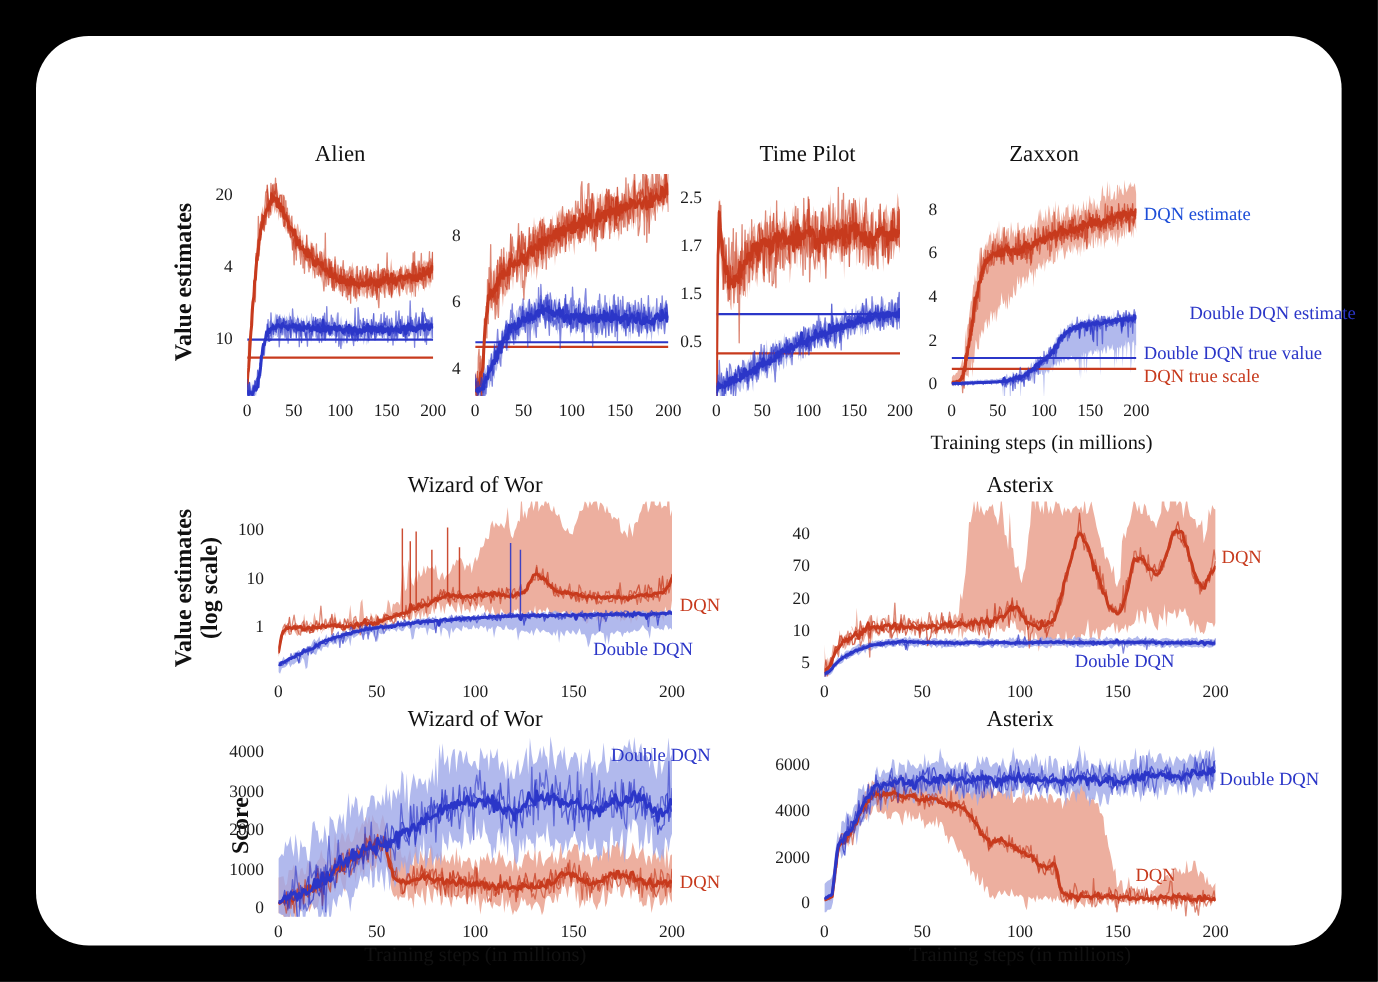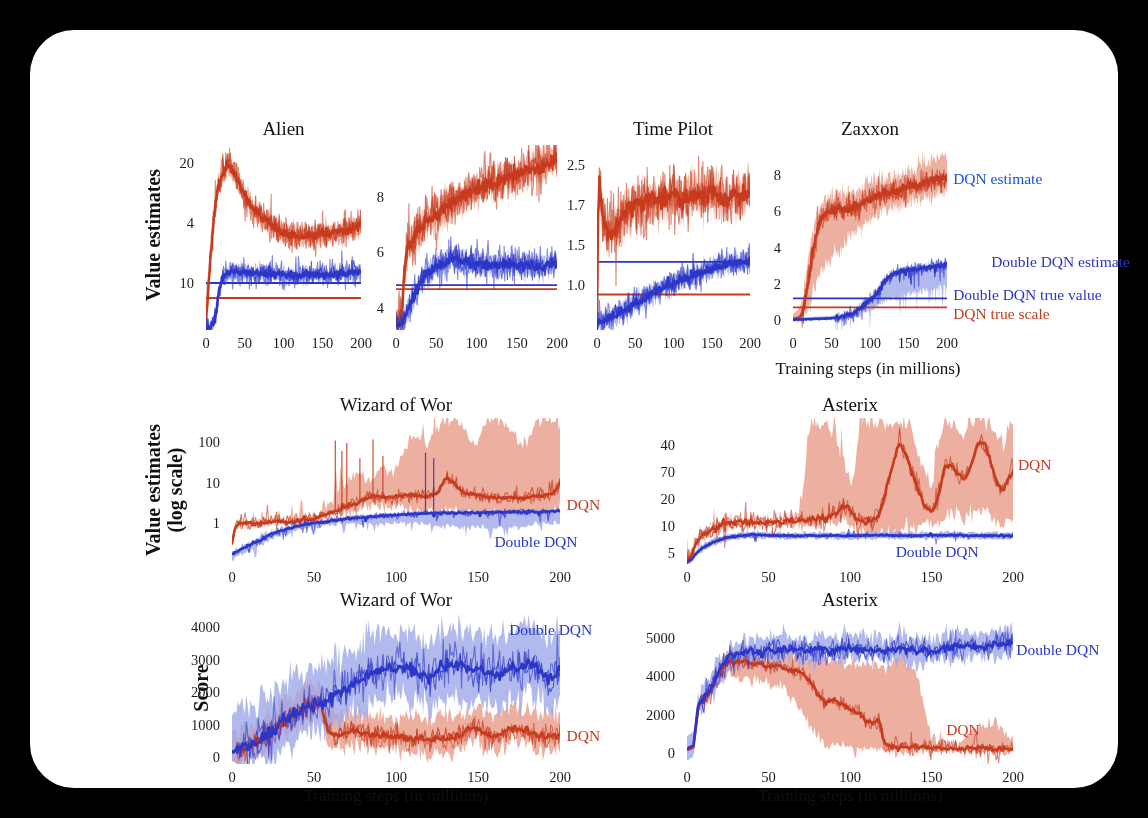--- a/index.html
+++ b/index.html
@@ -113,21 +113,21 @@
             <line x1="0" x2="153" y1="147.5" y2="147.5" stroke="#c73a1d" stroke-width="1.8"></line>
             <line x1="0" x2="153" y1="114.8" y2="114.8" stroke="#2b36c8" stroke-width="1.8"></line>
             <path d="M0.0 202.7L0.6 132.0L1.2 62.9L1.8 35.4L2.4 21.0L3.1 33.7L3.7 24.1L4.3 59.6L4.9 54.6L5.5 94.2L6.1 53.4L6.7 51.3L7.3 72.0L8.0 87.8L8.6 87.9L9.2 88.3L9.8 94.2L10.4 51.3L11.0 84.1L11.6 94.3L12.2 67.8L12.9 55.0L13.5 77.4L14.1 43.6L14.7 105.3L15.3 63.0L15.9 90.0L16.5 46.9L17.1 79.2L17.7 105.0L18.4 69.2L19.0 138.7L19.6 74.3L20.2 89.3L20.8 73.7L21.4 40.2L22.0 90.0L22.6 98.9L23.3 69.0L23.9 44.7L24.5 81.2L25.1 53.5L25.7 69.2L26.3 48.2L26.9 88.4L27.5 87.8L28.2 64.7L28.8 76.2L29.4 36.1L30.0 86.2L30.6 68.3L31.2 50.2L31.8 61.5L32.4 64.2L33.0 54.0L33.7 55.9L34.3 61.1L34.9 75.7L35.5 62.2L36.1 38.7L36.7 60.6L37.3 43.0L37.9 44.9L38.6 50.9L39.2 84.9L39.8 87.7L40.4 54.9L41.0 28.7L41.6 76.1L42.2 38.3L42.8 41.1L43.5 73.8L44.1 88.1L44.7 33.2L45.3 54.7L45.9 55.2L46.5 91.2L47.1 87.9L47.7 89.1L48.3 67.8L49.0 78.3L49.6 92.7L50.2 20.4L50.8 73.2L51.4 40.8L52.0 58.2L52.6 67.3L53.2 76.8L53.9 50.3L54.5 43.4L55.1 76.2L55.7 42.5L56.3 78.0L56.9 29.7L57.5 50.8L58.1 66.7L58.8 68.8L59.4 69.7L60.0 55.4L60.6 60.2L61.2 72.7L61.8 38.0L62.4 57.4L63.0 54.9L63.6 61.4L64.3 33.8L64.9 61.0L65.5 44.3L66.1 25.1L66.7 60.4L67.3 45.0L67.9 26.8L68.5 50.5L69.2 54.7L69.8 43.4L70.4 42.5L71.0 57.3L71.6 61.3L72.2 82.4L72.8 18.3L73.4 52.9L74.1 77.4L74.7 39.0L75.3 61.9L75.9 67.0L76.5 17.1L77.1 29.7L77.7 87.8L78.3 67.5L78.9 66.2L79.6 53.5L80.2 32.7L80.8 66.0L81.4 69.9L82.0 77.1L82.6 70.7L83.2 55.0L83.8 62.0L84.5 33.8L85.1 67.1L85.7 71.3L86.3 61.7L86.9 46.6L87.5 40.8L88.1 51.2L88.7 45.8L89.4 66.8L90.0 57.6L90.6 63.8L91.2 84.8L91.8 60.9L92.4 57.4L93.0 50.5L93.6 24.0L94.2 28.9L94.9 49.3L95.5 41.1L96.1 63.0L96.7 61.8L97.3 22.7L97.9 56.5L98.5 44.1L99.1 57.3L99.8 63.5L100.4 38.2L101.0 53.7L101.6 9.1L102.2 50.3L102.8 52.0L103.4 44.6L104.0 38.2L104.7 19.7L105.3 57.7L105.9 14.2L106.5 50.6L107.1 60.1L107.7 28.1L108.3 64.6L108.9 56.6L109.5 33.5L110.2 29.1L110.8 19.7L111.4 41.3L112.0 41.3L112.6 22.8L113.2 29.8L113.8 52.7L114.4 18.6L115.1 57.0L115.7 54.4L116.3 30.7L116.9 41.5L117.5 47.1L118.1 46.4L118.7 48.7L119.3 38.3L120.0 50.3L120.6 49.1L121.2 60.8L121.8 59.3L122.4 40.9L123.0 34.4L123.6 45.9L124.2 21.9L124.8 18.1L125.5 38.9L126.1 37.9L126.7 54.4L127.3 52.1L127.9 59.7L128.5 53.2L129.1 73.1L129.7 51.8L130.4 73.7L131.0 73.6L131.6 51.8L132.2 52.4L132.8 58.3L133.4 56.8L134.0 73.8L134.6 76.9L135.3 27.9L135.9 45.2L136.5 40.5L137.1 42.8L137.7 44.1L138.3 51.5L138.9 65.5L139.5 65.5L140.1 35.7L140.8 38.4L141.4 59.0L142.0 39.2L142.6 56.3L143.2 72.9L143.8 68.1L144.4 59.2L145.0 46.8L145.7 68.3L146.3 44.8L146.9 30.1L147.5 45.1L148.1 26.4L148.7 49.0L149.3 51.6L149.9 56.4L150.6 41.1L151.2 46.4L151.8 25.7L152.4 58.7L153.0 53.4" fill="none" stroke="#c73a1d" stroke-width="1.1" stroke-opacity="0.6" stroke-linejoin="round"></path>
             <path d="M0.0 196.4L0.6 100.7L1.2 60.7L1.8 28.6L2.4 34.6L3.1 32.7L3.7 47.8L4.3 65.7L4.9 52.8L5.5 54.5L6.1 94.0L6.7 69.7L7.3 89.0L8.0 57.0L8.6 73.1L9.2 77.7L9.8 103.9L10.4 82.7L11.0 102.5L11.6 74.3L12.2 85.7L12.9 88.0L13.5 75.3L14.1 90.4L14.7 92.4L15.3 83.1L15.9 83.2L16.5 83.2L17.1 81.0L17.7 81.2L18.4 76.4L19.0 80.9L19.6 98.0L20.2 62.6L20.8 90.8L21.4 77.0L22.0 85.4L22.6 75.2L23.3 95.2L23.9 54.7L24.5 72.6L25.1 70.5L25.7 55.6L26.3 62.0L26.9 66.4L27.5 76.1L28.2 53.8L28.8 75.0L29.4 75.0L30.0 78.0L30.6 60.2L31.2 72.6L31.8 53.7L32.4 67.5L33.0 55.7L33.7 79.7L34.3 57.4L34.9 41.1L35.5 39.7L36.1 49.4L36.7 69.6L37.3 55.8L37.9 63.5L38.6 44.8L39.2 80.4L39.8 82.7L40.4 51.3L41.0 56.2L41.6 52.0L42.2 53.8L42.8 59.3L43.5 49.6L44.1 59.4L44.7 78.9L45.3 47.0L45.9 54.7L46.5 37.8L47.1 45.8L47.7 30.8L48.3 55.7L49.0 50.0L49.6 75.7L50.2 48.3L50.8 39.1L51.4 70.7L52.0 45.0L52.6 55.5L53.2 60.5L53.9 48.6L54.5 61.0L55.1 55.7L55.7 56.4L56.3 60.3L56.9 47.6L57.5 58.5L58.1 44.6L58.8 56.9L59.4 52.9L60.0 55.1L60.6 71.7L61.2 48.8L61.8 42.4L62.4 40.4L63.0 53.9L63.6 47.9L64.3 37.0L64.9 54.2L65.5 72.2L66.1 44.0L66.7 53.0L67.3 36.2L67.9 58.1L68.5 61.0L69.2 59.5L69.8 45.8L70.4 64.6L71.0 52.9L71.6 45.5L72.2 44.9L72.8 57.2L73.4 31.8L74.1 45.9L74.7 39.1L75.3 35.6L75.9 27.7L76.5 50.1L77.1 19.1L77.7 54.3L78.3 67.7L78.9 55.3L79.6 41.7L80.2 63.5L80.8 51.9L81.4 59.3L82.0 53.8L82.6 29.3L83.2 50.6L83.8 43.6L84.5 57.0L85.1 70.4L85.7 52.7L86.3 53.1L86.9 41.6L87.5 29.6L88.1 49.7L88.7 26.5L89.4 47.4L90.0 69.0L90.6 64.3L91.2 54.8L91.8 43.6L92.4 53.3L93.0 40.8L93.6 49.5L94.2 59.5L94.9 47.2L95.5 55.4L96.1 44.3L96.7 57.0L97.3 51.8L97.9 53.2L98.5 40.6L99.1 57.3L99.8 49.8L100.4 37.3L101.0 46.0L101.6 50.4L102.2 39.0L102.8 58.2L103.4 49.4L104.0 53.1L104.7 70.7L105.3 36.2L105.9 41.1L106.5 65.8L107.1 58.3L107.7 52.8L108.3 60.3L108.9 54.8L109.5 58.8L110.2 38.5L110.8 75.0L111.4 34.4L112.0 55.2L112.6 37.3L113.2 41.9L113.8 22.7L114.4 44.7L115.1 60.4L115.7 20.0L116.3 26.5L116.9 58.7L117.5 39.9L118.1 43.0L118.7 40.1L119.3 71.5L120.0 55.0L120.6 47.6L121.2 39.1L121.8 58.3L122.4 50.1L123.0 34.8L123.6 30.5L124.2 53.5L124.8 53.5L125.5 49.8L126.1 57.6L126.7 74.7L127.3 55.2L127.9 53.7L128.5 52.9L129.1 32.3L129.7 30.0L130.4 65.5L131.0 51.5L131.6 51.1L132.2 62.1L132.8 37.9L133.4 50.5L134.0 44.2L134.6 55.1L135.3 40.9L135.9 48.7L136.5 23.1L137.1 38.9L137.7 40.5L138.3 65.9L138.9 51.2L139.5 30.0L140.1 53.8L140.8 67.3L141.4 48.6L142.0 59.0L142.6 52.9L143.2 71.9L143.8 48.7L144.4 54.1L145.0 52.8L145.7 49.8L146.3 53.0L146.9 26.9L147.5 27.4L148.1 31.8L148.7 53.9L149.3 53.1L149.9 45.4L150.6 57.5L151.2 29.4L151.8 40.9L152.4 47.4L153.0 26.9" fill="none" stroke="#c73a1d" stroke-width="1.1" stroke-opacity="0.75" stroke-linejoin="round"></path>
             <path d="M0.0 175.9L0.6 112.3L1.2 65.9L1.8 58.3L2.4 29.9L3.1 42.5L3.7 47.8L4.3 53.1L4.9 63.8L5.5 67.1L6.1 69.7L6.7 70.0L7.3 77.8L8.0 81.0L8.6 75.0L9.2 78.1L9.8 80.8L10.4 92.4L11.0 83.9L11.6 89.6L12.2 86.0L12.9 86.6L13.5 88.3L14.1 92.1L14.7 83.4L15.3 91.5L15.9 82.9L16.5 83.1L17.1 86.7L17.7 84.5L18.4 88.4L19.0 80.5L19.6 71.6L20.2 83.7L20.8 74.3L21.4 78.0L22.0 74.3L22.6 76.9L23.3 70.6L23.9 70.2L24.5 71.6L25.1 72.7L25.7 69.1L26.3 64.8L26.9 66.6L27.5 64.0L28.2 69.9L28.8 69.5L29.4 65.7L30.0 57.8L30.6 56.5L31.2 61.5L31.8 59.6L32.4 61.6L33.0 56.1L33.7 65.0L34.3 55.4L34.9 69.8L35.5 57.4L36.1 56.8L36.7 61.8L37.3 53.5L37.9 57.9L38.6 53.3L39.2 52.3L39.8 55.6L40.4 52.2L41.0 57.8L41.6 54.6L42.2 53.4L42.8 57.9L43.5 58.0L44.1 52.9L44.7 64.8L45.3 54.3L45.9 58.7L46.5 63.1L47.1 61.4L47.7 50.5L48.3 51.4L49.0 47.7L49.6 51.9L50.2 54.9L50.8 55.0L51.4 58.3L52.0 47.1L52.6 52.4L53.2 53.5L53.9 52.3L54.5 48.9L55.1 45.4L55.7 46.5L56.3 48.5L56.9 55.7L57.5 49.6L58.1 52.1L58.8 55.7L59.4 54.1L60.0 55.0L60.6 50.4L61.2 51.4L61.8 55.9L62.4 52.3L63.0 49.1L63.6 46.5L64.3 62.2L64.9 48.9L65.5 53.9L66.1 56.8L66.7 42.1L67.3 58.8L67.9 40.2L68.5 42.7L69.2 57.0L69.8 57.0L70.4 47.8L71.0 49.9L71.6 50.3L72.2 52.0L72.8 47.7L73.4 51.1L74.1 47.1L74.7 45.4L75.3 45.5L75.9 46.5L76.5 45.2L77.1 47.7L77.7 42.0L78.3 49.7L78.9 46.8L79.6 47.3L80.2 44.4L80.8 46.1L81.4 48.5L82.0 51.6L82.6 60.0L83.2 52.6L83.8 52.7L84.5 52.7L85.1 52.3L85.7 62.7L86.3 45.8L86.9 52.0L87.5 53.3L88.1 55.0L88.7 55.2L89.4 43.1L90.0 50.0L90.6 53.3L91.2 55.2L91.8 50.8L92.4 53.3L93.0 52.1L93.6 45.3L94.2 53.1L94.9 44.4L95.5 52.5L96.1 53.0L96.7 49.9L97.3 43.3L97.9 47.6L98.5 47.1L99.1 45.7L99.8 51.8L100.4 45.6L101.0 50.0L101.6 49.7L102.2 50.9L102.8 51.3L103.4 45.2L104.0 45.5L104.7 44.2L105.3 46.1L105.9 57.0L106.5 48.5L107.1 54.8L107.7 40.8L108.3 48.5L108.9 49.1L109.5 49.7L110.2 52.0L110.8 55.8L111.4 41.3L112.0 45.2L112.6 45.3L113.2 41.1L113.8 42.1L114.4 42.3L115.1 39.4L115.7 51.5L116.3 39.3L116.9 49.5L117.5 40.8L118.1 46.0L118.7 47.7L119.3 48.2L120.0 47.0L120.6 53.9L121.2 47.2L121.8 48.0L122.4 51.1L123.0 47.8L123.6 56.9L124.2 46.6L124.8 50.3L125.5 52.4L126.1 58.3L126.7 54.3L127.3 58.5L127.9 46.8L128.5 49.6L129.1 48.5L129.7 53.5L130.4 59.7L131.0 57.3L131.6 50.7L132.2 53.2L132.8 52.9L133.4 47.5L134.0 49.5L134.6 44.3L135.3 50.0L135.9 43.5L136.5 48.2L137.1 43.2L137.7 46.3L138.3 45.2L138.9 42.7L139.5 49.0L140.1 46.4L140.8 49.3L141.4 49.7L142.0 46.5L142.6 56.9L143.2 52.2L143.8 46.9L144.4 48.9L145.0 46.1L145.7 52.7L146.3 37.6L146.9 53.0L147.5 47.2L148.1 44.1L148.7 49.0L149.3 44.8L149.9 50.2L150.6 45.3L151.2 50.1L151.8 46.6L152.4 45.5L153.0 45.9" fill="none" stroke="#c73a1d" stroke-width="2.5" stroke-linejoin="round"></path>
             <path d="M0.0 171.9L0.6 193.1L1.2 165.6L1.8 178.6L2.4 153.3L3.1 168.8L3.7 175.8L4.3 164.0L4.9 183.5L5.5 171.7L6.1 190.0L6.7 182.3L7.3 168.8L8.0 172.1L8.6 159.9L9.2 166.2L9.8 178.4L10.4 177.4L11.0 156.2L11.6 157.3L12.2 160.8L12.9 171.4L13.5 169.9L14.1 182.8L14.7 163.6L15.3 164.5L15.9 183.6L16.5 176.6L17.1 164.8L17.7 159.7L18.4 157.8L19.0 166.7L19.6 160.8L20.2 172.0L20.8 167.0L21.4 162.8L22.0 153.3L22.6 154.2L23.3 162.3L23.9 159.5L24.5 159.6L25.1 161.8L25.7 165.1L26.3 177.9L26.9 174.7L27.5 162.0L28.2 154.9L28.8 162.4L29.4 153.7L30.0 163.9L30.6 146.8L31.2 165.2L31.8 160.3L32.4 165.9L33.0 163.8L33.7 171.2L34.3 158.8L34.9 169.0L35.5 164.0L36.1 158.2L36.7 153.1L37.3 140.0L37.9 161.3L38.6 160.1L39.2 162.0L39.8 140.8L40.4 161.2L41.0 163.0L41.6 146.4L42.2 167.7L42.8 161.9L43.5 152.0L44.1 159.4L44.7 156.4L45.3 156.5L45.9 147.9L46.5 144.8L47.1 139.5L47.7 152.4L48.3 161.6L49.0 171.2L49.6 155.8L50.2 149.2L50.8 142.0L51.4 144.2L52.0 151.0L52.6 154.2L53.2 145.7L53.9 144.1L54.5 151.1L55.1 142.5L55.7 148.0L56.3 142.7L56.9 140.0L57.5 140.6L58.1 151.4L58.8 135.9L59.4 143.3L60.0 148.7L60.6 135.2L61.2 147.5L61.8 150.7L62.4 147.1L63.0 156.9L63.6 145.4L64.3 134.5L64.9 142.6L65.5 133.8L66.1 137.6L66.7 139.0L67.3 129.9L67.9 136.7L68.5 132.7L69.2 148.8L69.8 148.7L70.4 134.6L71.0 139.8L71.6 131.6L72.2 151.2L72.8 134.7L73.4 142.8L74.1 126.5L74.7 127.8L75.3 138.5L75.9 130.6L76.5 143.7L77.1 126.2L77.7 145.2L78.3 139.0L78.9 138.3L79.6 128.2L80.2 129.4L80.8 123.3L81.4 131.2L82.0 123.9L82.6 127.3L83.2 134.3L83.8 120.6L84.5 136.0L85.1 114.5L85.7 120.4L86.3 136.2L86.9 121.0L87.5 140.7L88.1 130.5L88.7 126.2L89.4 132.2L90.0 130.6L90.6 136.9L91.2 132.8L91.8 139.8L92.4 132.3L93.0 137.9L93.6 135.3L94.2 135.3L94.9 134.3L95.5 130.7L96.1 133.3L96.7 116.2L97.3 126.5L97.9 124.1L98.5 133.9L99.1 142.9L99.8 136.9L100.4 118.1L101.0 128.3L101.6 122.4L102.2 125.2L102.8 128.2L103.4 127.3L104.0 144.6L104.7 116.2L105.3 131.7L105.9 126.9L106.5 125.7L107.1 123.1L107.7 126.4L108.3 127.7L108.9 119.8L109.5 135.3L110.2 123.8L110.8 125.8L111.4 123.0L112.0 132.0L112.6 121.6L113.2 110.9L113.8 126.4L114.4 117.7L115.1 131.3L115.7 127.1L116.3 119.1L116.9 126.0L117.5 112.3L118.1 121.9L118.7 123.4L119.3 114.6L120.0 124.9L120.6 117.7L121.2 125.9L121.8 125.0L122.4 121.6L123.0 107.8L123.6 117.7L124.2 130.9L124.8 125.5L125.5 115.9L126.1 127.4L126.7 113.0L127.3 120.8L127.9 122.8L128.5 110.6L129.1 119.7L129.7 100.3L130.4 117.0L131.0 113.4L131.6 113.3L132.2 119.5L132.8 109.5L133.4 124.5L134.0 125.9L134.6 108.0L135.3 124.7L135.9 116.3L136.5 119.0L137.1 111.1L137.7 100.5L138.3 112.3L138.9 116.5L139.5 127.4L140.1 111.0L140.8 114.0L141.4 115.7L142.0 114.7L142.6 113.2L143.2 124.0L143.8 105.2L144.4 105.6L145.0 123.2L145.7 119.9L146.3 102.9L146.9 109.5L147.5 117.3L148.1 116.4L148.7 109.7L149.3 110.5L149.9 114.7L150.6 127.2L151.2 101.1L151.8 113.5L152.4 96.6L153.0 126.8" fill="none" stroke="#2b36c8" stroke-width="1.1" stroke-opacity="0.6" stroke-linejoin="round"></path>
             <path d="M0.0 179.7L0.6 182.5L1.2 177.8L1.8 170.9L2.4 172.2L3.1 172.5L3.7 175.0L4.3 173.4L4.9 178.9L5.5 170.0L6.1 166.9L6.7 172.4L7.3 180.8L8.0 173.1L8.6 173.8L9.2 162.8L9.8 178.0L10.4 172.3L11.0 171.9L11.6 166.6L12.2 181.1L12.9 168.7L13.5 166.7L14.1 172.1L14.7 174.3L15.3 170.0L15.9 161.0L16.5 170.4L17.1 165.0L17.7 167.3L18.4 158.0L19.0 161.5L19.6 166.7L20.2 164.2L20.8 159.3L21.4 160.6L22.0 166.2L22.6 168.6L23.3 164.7L23.9 171.1L24.5 161.8L25.1 168.5L25.7 172.4L26.3 167.3L26.9 170.4L27.5 155.6L28.2 161.6L28.8 167.7L29.4 161.9L30.0 169.9L30.6 165.7L31.2 164.2L31.8 145.7L32.4 164.5L33.0 159.1L33.7 166.3L34.3 159.5L34.9 163.5L35.5 154.6L36.1 146.6L36.7 151.8L37.3 153.2L37.9 151.9L38.6 156.5L39.2 146.7L39.8 156.0L40.4 152.9L41.0 160.0L41.6 161.9L42.2 154.9L42.8 156.4L43.5 148.6L44.1 150.7L44.7 147.2L45.3 154.0L45.9 142.6L46.5 155.0L47.1 152.0L47.7 144.9L48.3 146.0L49.0 142.0L49.6 154.4L50.2 140.0L50.8 152.0L51.4 152.0L52.0 157.0L52.6 139.4L53.2 144.3L53.9 156.2L54.5 147.2L55.1 143.3L55.7 150.2L56.3 146.0L56.9 139.6L57.5 144.9L58.1 134.2L58.8 150.2L59.4 136.7L60.0 145.1L60.6 141.7L61.2 140.1L61.8 146.5L62.4 143.0L63.0 150.0L63.6 145.5L64.3 146.9L64.9 141.9L65.5 139.1L66.1 134.8L66.7 137.0L67.3 138.8L67.9 141.4L68.5 135.4L69.2 142.2L69.8 141.4L70.4 138.7L71.0 143.1L71.6 139.9L72.2 141.7L72.8 125.5L73.4 134.2L74.1 135.7L74.7 144.8L75.3 142.6L75.9 131.8L76.5 127.3L77.1 148.7L77.7 135.7L78.3 134.7L78.9 145.5L79.6 136.1L80.2 132.5L80.8 130.3L81.4 139.2L82.0 142.6L82.6 127.4L83.2 133.1L83.8 131.8L84.5 138.6L85.1 136.7L85.7 135.1L86.3 129.4L86.9 126.0L87.5 128.4L88.1 127.7L88.7 134.6L89.4 134.9L90.0 126.8L90.6 117.9L91.2 138.0L91.8 131.4L92.4 141.5L93.0 142.5L93.6 128.7L94.2 127.2L94.9 137.1L95.5 127.6L96.1 106.5L96.7 127.6L97.3 121.9L97.9 128.4L98.5 137.2L99.1 130.6L99.8 130.7L100.4 126.7L101.0 129.2L101.6 122.9L102.2 123.7L102.8 138.5L103.4 132.0L104.0 120.9L104.7 129.5L105.3 129.3L105.9 130.1L106.5 119.8L107.1 115.2L107.7 112.9L108.3 120.0L108.9 120.4L109.5 116.6L110.2 119.0L110.8 115.2L111.4 124.0L112.0 116.7L112.6 122.8L113.2 126.3L113.8 127.1L114.4 123.9L115.1 115.9L115.7 116.5L116.3 123.8L116.9 118.5L117.5 113.9L118.1 123.6L118.7 115.8L119.3 121.4L120.0 112.9L120.6 122.1L121.2 111.6L121.8 105.8L122.4 113.2L123.0 122.6L123.6 118.6L124.2 117.4L124.8 102.1L125.5 112.0L126.1 116.2L126.7 115.9L127.3 119.9L127.9 111.9L128.5 122.2L129.1 113.7L129.7 121.0L130.4 120.2L131.0 118.1L131.6 116.2L132.2 119.0L132.8 107.5L133.4 117.7L134.0 118.2L134.6 107.1L135.3 114.8L135.9 113.1L136.5 128.2L137.1 110.6L137.7 109.2L138.3 124.8L138.9 113.1L139.5 118.6L140.1 120.9L140.8 113.0L141.4 120.8L142.0 113.6L142.6 121.2L143.2 113.9L143.8 115.0L144.4 112.7L145.0 119.1L145.7 113.7L146.3 118.0L146.9 125.2L147.5 125.4L148.1 114.4L148.7 107.0L149.3 105.6L149.9 119.3L150.6 112.3L151.2 112.2L151.8 120.5L152.4 115.9L153.0 115.5" fill="none" stroke="#2b36c8" stroke-width="1.1" stroke-opacity="0.75" stroke-linejoin="round"></path>
             <path d="M0.0 180.4L0.6 175.3L1.2 176.7L1.8 172.8L2.4 175.2L3.1 176.1L3.7 174.2L4.3 174.1L4.9 174.8L5.5 175.3L6.1 175.6L6.7 175.9L7.3 171.4L8.0 174.6L8.6 172.1L9.2 171.8L9.8 172.5L10.4 174.0L11.0 168.4L11.6 170.0L12.2 172.9L12.9 169.2L13.5 167.6L14.1 170.0L14.7 171.5L15.3 169.1L15.9 165.2L16.5 171.3L17.1 169.7L17.7 169.3L18.4 169.4L19.0 169.8L19.6 170.3L20.2 164.7L20.8 168.7L21.4 168.3L22.0 164.8L22.6 167.4L23.3 160.4L23.9 165.8L24.5 161.3L25.1 165.4L25.7 166.1L26.3 164.8L26.9 163.0L27.5 164.0L28.2 161.8L28.8 164.4L29.4 161.5L30.0 162.9L30.6 160.0L31.2 159.7L31.8 163.9L32.4 159.1L33.0 163.4L33.7 159.1L34.3 156.2L34.9 159.6L35.5 159.6L36.1 155.6L36.7 158.0L37.3 157.9L37.9 154.7L38.6 158.3L39.2 151.9L39.8 157.3L40.4 156.5L41.0 155.2L41.6 154.7L42.2 156.4L42.8 156.3L43.5 153.1L44.1 153.4L44.7 156.5L45.3 151.3L45.9 153.5L46.5 154.1L47.1 153.7L47.7 152.9L48.3 153.9L49.0 149.5L49.6 147.7L50.2 151.0L50.8 147.5L51.4 146.2L52.0 150.6L52.6 148.2L53.2 147.6L53.9 145.1L54.5 145.2L55.1 144.2L55.7 145.4L56.3 146.0L56.9 145.9L57.5 145.4L58.1 146.6L58.8 144.6L59.4 142.3L60.0 145.0L60.6 146.5L61.2 145.3L61.8 143.4L62.4 139.9L63.0 140.9L63.6 143.4L64.3 144.5L64.9 142.0L65.5 141.5L66.1 141.2L66.7 142.1L67.3 139.3L67.9 140.6L68.5 139.8L69.2 137.8L69.8 139.7L70.4 134.1L71.0 130.2L71.6 136.1L72.2 139.6L72.8 138.6L73.4 137.4L74.1 139.4L74.7 139.2L75.3 141.1L75.9 135.4L76.5 137.6L77.1 133.6L77.7 135.0L78.3 135.5L78.9 134.7L79.6 136.6L80.2 134.2L80.8 136.4L81.4 135.9L82.0 135.3L82.6 128.5L83.2 130.3L83.8 132.7L84.5 134.5L85.1 131.6L85.7 133.1L86.3 130.1L86.9 131.6L87.5 133.4L88.1 129.4L88.7 131.9L89.4 132.1L90.0 132.5L90.6 128.9L91.2 134.5L91.8 131.3L92.4 130.7L93.0 130.0L93.6 130.8L94.2 123.6L94.9 130.3L95.5 129.7L96.1 130.2L96.7 126.1L97.3 129.7L97.9 125.6L98.5 125.1L99.1 128.7L99.8 128.9L100.4 123.8L101.0 124.3L101.6 125.8L102.2 127.9L102.8 125.3L103.4 125.0L104.0 123.3L104.7 126.9L105.3 124.3L105.9 126.2L106.5 126.6L107.1 124.6L107.7 123.3L108.3 125.7L108.9 124.3L109.5 123.2L110.2 120.1L110.8 125.3L111.4 125.3L112.0 123.7L112.6 120.8L113.2 120.9L113.8 122.2L114.4 125.0L115.1 124.8L115.7 121.8L116.3 119.7L116.9 122.4L117.5 122.2L118.1 117.4L118.7 119.5L119.3 119.0L120.0 121.7L120.6 117.9L121.2 120.1L121.8 118.0L122.4 120.9L123.0 120.7L123.6 119.4L124.2 119.4L124.8 121.8L125.5 118.2L126.1 116.6L126.7 118.0L127.3 120.1L127.9 113.7L128.5 119.7L129.1 117.3L129.7 119.5L130.4 118.5L131.0 116.5L131.6 116.4L132.2 113.9L132.8 114.2L133.4 114.7L134.0 116.6L134.6 116.2L135.3 115.9L135.9 119.6L136.5 115.0L137.1 114.3L137.7 115.1L138.3 116.7L138.9 113.7L139.5 118.4L140.1 117.1L140.8 114.5L141.4 116.9L142.0 116.5L142.6 113.0L143.2 113.6L143.8 116.7L144.4 113.7L145.0 116.0L145.7 115.9L146.3 114.9L146.9 114.2L147.5 115.6L148.1 115.9L148.7 114.2L149.3 116.9L149.9 113.8L150.6 114.7L151.2 113.8L151.8 117.2L152.4 110.9L153.0 115.3" fill="none" stroke="#2b36c8" stroke-width="2.5" stroke-linejoin="round"></path>
           </g>
         </svg>
-        <div class="tick yt" style="left: -72px; width: 60px; top: 128.943px;">1.0</div>
+        <div class="tick yt" style="left: -72px; width: 60px; top: 128.943px;">0.5</div>
         <div class="tick yt" style="left: -72px; width: 60px; top: 89.0749px;">1.5</div>
         <div class="tick yt" style="left: -72px; width: 60px; top: 49.207px;">1.7</div>
         <div class="tick yt" style="left: -72px; width: 60px; top: 9.33921px;">2.5</div>
         <div class="tick xt" style="left: -28px; width: 56px; top: 187px;">0</div>
         <div class="tick xt" style="left: 10.25px; width: 56px; top: 187px;">50</div>
         <div class="tick xt" style="left: 48.5px; width: 56px; top: 187px;">100</div>
         <div class="tick xt" style="left: 86.75px; width: 56px; top: 187px;">150</div>
         <div class="tick xt" style="left: 125px; width: 56px; top: 187px;">200</div>
       </div>
     <div class="plot" id="chart-zaxxon" style="left: 763px; top: 117px; width: 154px; height: 181px;">
@@ -278,21 +278,21 @@
             <path d="M0.0 135.4L1.3 135.1L2.6 133.7L3.9 133.7L5.2 133.3L6.5 132.6L7.8 121.2L9.1 110.0L10.4 101.6L11.7 94.5L13.0 87.4L14.3 85.8L15.6 88.7L17.0 82.5L18.3 79.9L19.6 86.9L20.9 82.8L22.2 80.8L23.5 74.3L24.8 71.9L26.1 69.0L27.4 72.2L28.7 67.2L30.0 61.7L31.3 58.4L32.6 61.3L33.9 60.4L35.2 58.0L36.5 48.9L37.8 53.5L39.1 45.7L40.4 46.2L41.7 49.0L43.0 49.5L44.3 41.7L45.6 50.1L46.9 51.4L48.2 47.9L49.6 47.4L50.9 46.0L52.2 50.2L53.5 46.4L54.8 44.9L56.1 52.8L57.4 51.7L58.7 41.2L60.0 48.5L61.3 54.1L62.6 46.8L63.9 47.5L65.2 53.3L66.5 50.5L67.8 49.1L69.1 49.9L70.4 51.6L71.7 48.4L73.0 47.9L74.3 49.4L75.6 45.5L76.9 50.5L78.2 51.8L79.5 55.9L80.8 49.2L82.2 47.5L83.5 53.6L84.8 47.9L86.1 53.2L87.4 57.2L88.7 51.4L90.0 55.9L91.3 51.2L92.6 50.0L93.9 49.9L95.2 54.6L96.5 50.1L97.8 49.0L99.1 51.7L100.4 54.7L101.7 57.9L103.0 53.7L104.3 57.2L105.6 59.6L106.9 54.8L108.2 60.4L109.5 60.3L110.8 58.2L112.1 57.1L113.4 56.2L114.8 55.6L116.1 52.6L117.4 59.8L118.7 64.9L120.0 65.4L121.3 66.0L122.6 64.6L123.9 66.9L125.2 71.4L126.5 65.4L127.8 72.3L129.1 79.0L130.4 78.2L131.7 77.5L133.0 80.3L134.3 80.9L135.6 84.7L136.9 92.7L138.2 91.6L139.5 87.8L140.8 87.0L142.1 82.6L143.4 86.9L144.7 85.9L146.0 88.8L147.4 82.8L148.7 85.4L150.0 86.7L151.3 86.0L152.6 88.5L153.9 86.6L155.2 89.9L156.5 83.1L157.8 95.0L159.1 88.4L160.4 94.2L161.7 95.6L163.0 94.3L164.3 95.9L165.6 91.5L166.9 94.0L168.2 95.6L169.5 96.2L170.8 97.7L172.1 96.8L173.4 102.4L174.7 97.1L176.0 102.6L177.3 105.9L178.6 111.5L180.0 105.0L181.3 106.4L182.6 112.2L183.9 114.0L185.2 107.7L186.5 109.9L187.8 109.8L189.1 106.5L190.4 107.6L191.7 98.2L193.0 108.3L194.3 109.3L195.6 124.7L196.9 124.4L198.2 125.0L199.5 132.3L200.8 128.1L202.1 136.4L203.4 133.9L204.7 126.7L206.0 134.6L207.3 130.2L208.6 133.3L209.9 134.3L211.2 133.1L212.6 132.3L213.9 132.7L215.2 127.2L216.5 129.3L217.8 127.3L219.1 132.4L220.4 132.6L221.7 133.3L223.0 135.0L224.3 131.1L225.6 127.6L226.9 132.5L228.2 134.4L229.5 133.4L230.8 129.1L232.1 134.8L233.4 130.6L234.7 130.0L236.0 130.0L237.3 130.0L238.6 127.4L239.9 133.0L241.2 134.5L242.5 126.1L243.8 127.9L245.2 137.6L246.5 130.3L247.8 132.7L249.1 136.2L250.4 132.0L251.7 131.7L253.0 134.8L254.3 125.4L255.6 133.7L256.9 133.4L258.2 134.7L259.5 132.2L260.8 129.4L262.1 132.3L263.4 132.1L264.7 133.4L266.0 133.4L267.3 132.5L268.6 125.3L269.9 136.8L271.2 133.7L272.5 132.7L273.8 135.7L275.1 132.8L276.4 136.5L277.8 134.8L279.1 131.5L280.4 130.2L281.7 135.5L283.0 135.8L284.3 137.0L285.6 132.2L286.9 135.6L288.2 132.6L289.5 138.1L290.8 129.6L292.1 135.4L293.4 137.1L294.7 129.7L296.0 129.0L297.3 134.4L298.6 134.6L299.9 133.7L301.2 136.2L302.5 129.2L303.8 132.9L305.1 131.1L306.4 137.9L307.7 136.1L309.0 134.2L310.4 138.0L311.7 132.1L313.0 133.9L314.3 132.5L315.6 136.4L316.9 136.6L318.2 133.4L319.5 130.9L320.8 131.0L322.1 137.1L323.4 133.2L324.7 135.2L326.0 134.4" fill="none" stroke="#c73a1d" stroke-width="1.1" stroke-opacity="0.75" stroke-linejoin="round"></path>
             <path d="M0.0 135.0L1.3 134.6L2.6 133.9L3.9 133.5L5.2 132.7L6.5 132.1L7.8 121.0L9.1 109.8L10.4 98.7L11.7 90.8L13.0 88.8L14.3 87.9L15.6 85.8L17.0 87.4L18.3 83.8L19.6 82.0L20.9 80.2L22.2 78.4L23.5 75.7L24.8 72.3L26.1 72.0L27.4 69.6L28.7 64.1L30.0 62.3L31.3 59.1L32.6 58.9L33.9 55.9L35.2 53.8L36.5 53.1L37.8 49.1L39.1 50.5L40.4 47.0L41.7 47.1L43.0 45.6L44.3 47.3L45.6 47.0L46.9 48.9L48.2 48.0L49.6 45.2L50.9 47.6L52.2 45.7L53.5 47.3L54.8 46.3L56.1 46.7L57.4 44.8L58.7 45.7L60.0 46.3L61.3 47.9L62.6 47.5L63.9 49.0L65.2 48.1L66.5 49.8L67.8 50.0L69.1 48.0L70.4 48.3L71.7 47.6L73.0 48.7L74.3 47.0L75.6 48.7L76.9 51.7L78.2 51.3L79.5 52.5L80.8 51.4L82.2 51.0L83.5 53.0L84.8 49.1L86.1 51.5L87.4 51.5L88.7 49.5L90.0 50.5L91.3 50.8L92.6 50.7L93.9 50.8L95.2 53.3L96.5 52.9L97.8 54.3L99.1 54.6L100.4 54.3L101.7 56.7L103.0 54.3L104.3 53.8L105.6 57.1L106.9 54.5L108.2 55.8L109.5 54.5L110.8 56.8L112.1 56.0L113.4 57.7L114.8 58.5L116.1 58.1L117.4 60.2L118.7 61.7L120.0 63.0L121.3 65.2L122.6 64.9L123.9 68.8L125.2 69.4L126.5 71.9L127.8 73.1L129.1 75.8L130.4 80.4L131.7 80.4L133.0 82.4L134.3 82.5L135.6 84.6L136.9 84.0L138.2 89.4L139.5 87.9L140.8 85.5L142.1 86.8L143.4 86.1L144.7 84.7L146.0 85.8L147.4 83.2L148.7 85.8L150.0 86.3L151.3 88.6L152.6 89.6L153.9 88.7L155.2 89.0L156.5 89.6L157.8 90.4L159.1 93.1L160.4 91.4L161.7 93.8L163.0 94.2L164.3 96.0L165.6 95.0L166.9 95.4L168.2 97.9L169.5 98.5L170.8 98.7L172.1 97.5L173.4 98.5L174.7 101.8L176.0 101.2L177.3 104.5L178.6 106.5L180.0 105.6L181.3 107.5L182.6 106.2L183.9 106.8L185.2 109.2L186.5 107.6L187.8 106.8L189.1 106.5L190.4 104.2L191.7 104.8L193.0 108.4L194.3 113.9L195.6 121.7L196.9 126.2L198.2 128.8L199.5 129.3L200.8 130.3L202.1 130.1L203.4 131.7L204.7 133.4L206.0 130.3L207.3 130.9L208.6 132.7L209.9 131.6L211.2 135.8L212.6 132.9L213.9 129.9L215.2 132.0L216.5 132.4L217.8 132.0L219.1 132.1L220.4 131.9L221.7 133.5L223.0 132.5L224.3 131.8L225.6 131.1L226.9 131.7L228.2 129.2L229.5 132.2L230.8 133.2L232.1 132.7L233.4 132.4L234.7 131.9L236.0 131.2L237.3 131.1L238.6 133.3L239.9 131.3L241.2 131.8L242.5 132.9L243.8 133.0L245.2 134.0L246.5 132.8L247.8 132.6L249.1 132.4L250.4 132.3L251.7 132.3L253.0 131.7L254.3 134.5L255.6 134.4L256.9 133.1L258.2 133.7L259.5 134.1L260.8 134.4L262.1 134.0L263.4 133.0L264.7 132.6L266.0 134.5L267.3 134.3L268.6 133.8L269.9 133.7L271.2 135.1L272.5 134.0L273.8 134.4L275.1 132.5L276.4 134.2L277.8 134.5L279.1 133.6L280.4 131.5L281.7 132.1L283.0 133.2L284.3 132.1L285.6 133.0L286.9 132.9L288.2 133.8L289.5 133.9L290.8 131.5L292.1 131.5L293.4 132.9L294.7 131.5L296.0 132.3L297.3 132.2L298.6 133.8L299.9 131.9L301.2 134.4L302.5 133.1L303.8 134.0L305.1 135.6L306.4 134.9L307.7 134.6L309.0 134.3L310.4 135.9L311.7 132.3L313.0 131.9L314.3 135.4L315.6 134.5L316.9 131.3L318.2 134.1L319.5 133.6L320.8 134.4L322.1 134.7L323.4 134.6L324.7 133.5L326.0 135.8" fill="none" stroke="#c73a1d" stroke-width="2.5" stroke-linejoin="round"></path>
             <path d="M0.0 133.6L1.3 133.9L2.6 132.1L3.9 131.8L5.2 130.4L6.5 129.6L7.8 119.6L9.1 107.1L10.4 93.7L11.7 90.5L13.0 89.3L14.3 83.2L15.6 87.9L17.0 88.5L18.3 81.3L19.6 63.5L20.9 80.8L22.2 69.5L23.5 69.8L24.8 79.1L26.1 72.8L27.4 64.9L28.7 55.8L30.0 72.6L31.3 68.0L32.6 65.3L33.9 57.8L35.2 62.7L36.5 55.7L37.8 63.3L39.1 40.3L40.4 51.8L41.7 44.6L43.0 40.1L44.3 35.5L45.6 39.6L46.9 60.0L48.2 36.9L49.6 40.0L50.9 44.8L52.2 35.9L53.5 36.6L54.8 29.9L56.1 25.4L57.4 38.1L58.7 42.7L60.0 36.6L61.3 53.6L62.6 31.9L63.9 30.9L65.2 35.0L66.5 43.8L67.8 29.4L69.1 35.1L70.4 35.0L71.7 35.1L73.0 38.0L74.3 31.0L75.6 43.7L76.9 32.7L78.2 45.6L79.5 28.1L80.8 47.5L82.2 27.7L83.5 39.3L84.8 44.1L86.1 38.0L87.4 24.6L88.7 34.8L90.0 36.0L91.3 44.6L92.6 35.9L93.9 33.5L95.2 41.7L96.5 46.3L97.8 34.1L99.1 37.6L100.4 34.7L101.7 35.2L103.0 28.5L104.3 31.2L105.6 37.3L106.9 39.2L108.2 34.0L109.5 46.3L110.8 39.8L112.1 29.7L113.4 35.0L114.8 40.5L116.1 49.9L117.4 20.7L118.7 44.8L120.0 45.1L121.3 33.4L122.6 28.4L123.9 30.0L125.2 35.8L126.5 46.6L127.8 34.9L129.1 46.3L130.4 26.6L131.7 49.8L133.0 48.9L134.3 30.2L135.6 35.8L136.9 39.2L138.2 36.3L139.5 49.9L140.8 42.9L142.1 31.4L143.4 33.8L144.7 29.5L146.0 23.3L147.4 41.6L148.7 31.6L150.0 33.1L151.3 42.8L152.6 43.3L153.9 37.4L155.2 29.3L156.5 43.9L157.8 43.3L159.1 26.7L160.4 17.7L161.7 25.2L163.0 36.7L164.3 33.7L165.6 28.7L166.9 30.9L168.2 37.0L169.5 39.8L170.8 25.4L172.1 46.9L173.4 40.3L174.7 36.5L176.0 32.8L177.3 35.5L178.6 29.8L180.0 35.8L181.3 23.2L182.6 37.5L183.9 30.6L185.2 45.4L186.5 40.3L187.8 32.3L189.1 31.3L190.4 30.3L191.7 42.1L193.0 37.6L194.3 35.9L195.6 34.4L196.9 39.9L198.2 37.2L199.5 23.6L200.8 40.0L202.1 45.6L203.4 34.3L204.7 27.2L206.0 38.4L207.3 39.8L208.6 30.8L209.9 27.7L211.2 19.8L212.6 39.2L213.9 27.7L215.2 30.4L216.5 35.0L217.8 32.6L219.1 38.0L220.4 43.2L221.7 29.8L223.0 21.7L224.3 25.9L225.6 39.5L226.9 31.5L228.2 35.8L229.5 22.9L230.8 32.4L232.1 37.6L233.4 30.7L234.7 35.7L236.0 31.3L237.3 40.8L238.6 40.5L239.9 47.0L241.2 29.6L242.5 31.7L243.8 34.4L245.2 38.0L246.5 37.6L247.8 31.4L249.1 38.3L250.4 45.5L251.7 36.1L253.0 38.9L254.3 32.4L255.6 38.8L256.9 32.4L258.2 35.5L259.5 27.1L260.8 35.2L262.1 35.3L263.4 15.4L264.7 33.1L266.0 47.5L267.3 36.7L268.6 14.7L269.9 41.2L271.2 25.0L272.5 29.0L273.8 38.0L275.1 45.3L276.4 39.8L277.8 25.8L279.1 30.9L280.4 26.2L281.7 30.5L283.0 30.5L284.3 36.2L285.6 22.2L286.9 27.1L288.2 28.0L289.5 30.2L290.8 30.3L292.1 37.6L293.4 34.8L294.7 34.2L296.0 27.0L297.3 31.0L298.6 35.4L299.9 21.6L301.2 44.6L302.5 32.1L303.8 38.5L305.1 34.9L306.4 25.9L307.7 28.3L309.0 16.4L310.4 32.7L311.7 34.8L313.0 21.2L314.3 29.5L315.6 31.0L316.9 24.4L318.2 17.4L319.5 39.7L320.8 11.5L322.1 35.4L323.4 42.6L324.7 19.8L326.0 18.8" fill="none" stroke="#2b36c8" stroke-width="1.1" stroke-opacity="0.6" stroke-linejoin="round"></path>
             <path d="M0.0 134.2L1.3 131.9L2.6 133.5L3.9 132.1L5.2 130.9L6.5 130.6L7.8 119.6L9.1 109.0L10.4 104.1L11.7 91.9L13.0 83.7L14.3 80.5L15.6 92.9L17.0 97.6L18.3 81.2L19.6 73.9L20.9 78.4L22.2 69.5L23.5 71.2L24.8 68.4L26.1 61.3L27.4 69.0L28.7 52.3L30.0 63.2L31.3 59.3L32.6 47.9L33.9 52.9L35.2 53.9L36.5 38.6L37.8 50.1L39.1 40.9L40.4 48.3L41.7 47.4L43.0 30.8L44.3 45.2L45.6 44.8L46.9 37.5L48.2 39.8L49.6 38.8L50.9 37.2L52.2 44.6L53.5 43.0L54.8 30.8L56.1 34.0L57.4 40.9L58.7 32.7L60.0 34.4L61.3 38.5L62.6 35.4L63.9 31.2L65.2 40.1L66.5 38.2L67.8 46.7L69.1 41.0L70.4 39.9L71.7 36.4L73.0 34.5L74.3 37.3L75.6 42.7L76.9 31.3L78.2 33.2L79.5 34.0L80.8 33.0L82.2 26.6L83.5 30.5L84.8 28.7L86.1 25.0L87.4 39.9L88.7 38.9L90.0 26.1L91.3 24.7L92.6 29.0L93.9 35.6L95.2 43.1L96.5 33.2L97.8 32.1L99.1 37.6L100.4 39.2L101.7 30.3L103.0 30.0L104.3 35.8L105.6 26.4L106.9 37.7L108.2 26.4L109.5 36.8L110.8 44.1L112.1 37.1L113.4 41.4L114.8 26.1L116.1 35.5L117.4 33.7L118.7 28.3L120.0 30.6L121.3 32.1L122.6 34.2L123.9 40.9L125.2 33.7L126.5 42.2L127.8 35.5L129.1 32.3L130.4 33.9L131.7 27.2L133.0 44.2L134.3 37.9L135.6 41.8L136.9 34.4L138.2 34.1L139.5 33.2L140.8 40.8L142.1 36.5L143.4 39.1L144.7 34.1L146.0 44.2L147.4 45.4L148.7 31.6L150.0 28.7L151.3 34.3L152.6 38.3L153.9 32.6L155.2 23.0L156.5 35.0L157.8 27.6L159.1 38.3L160.4 43.0L161.7 24.0L163.0 33.6L164.3 37.1L165.6 34.8L166.9 33.2L168.2 34.5L169.5 29.6L170.8 40.3L172.1 29.3L173.4 30.6L174.7 29.7L176.0 38.0L177.3 38.9L178.6 44.3L180.0 40.0L181.3 39.1L182.6 37.4L183.9 41.4L185.2 34.1L186.5 40.0L187.8 32.0L189.1 32.0L190.4 29.5L191.7 35.8L193.0 32.6L194.3 37.1L195.6 40.0L196.9 47.4L198.2 35.4L199.5 34.7L200.8 40.9L202.1 33.9L203.4 35.2L204.7 37.6L206.0 27.2L207.3 25.6L208.6 34.2L209.9 32.8L211.2 33.1L212.6 31.6L213.9 37.9L215.2 30.3L216.5 28.6L217.8 32.6L219.1 26.2L220.4 29.9L221.7 30.8L223.0 35.9L224.3 36.2L225.6 29.2L226.9 32.3L228.2 37.4L229.5 39.7L230.8 39.0L232.1 32.1L233.4 31.5L234.7 29.2L236.0 32.5L237.3 22.5L238.6 39.3L239.9 42.4L241.2 41.0L242.5 30.7L243.8 43.4L245.2 38.2L246.5 40.1L247.8 33.9L249.1 32.7L250.4 32.0L251.7 38.8L253.0 29.9L254.3 31.5L255.6 34.3L256.9 26.5L258.2 33.1L259.5 44.5L260.8 26.2L262.1 35.0L263.4 36.2L264.7 29.7L266.0 35.1L267.3 39.9L268.6 36.4L269.9 33.2L271.2 29.9L272.5 23.7L273.8 25.9L275.1 29.0L276.4 31.9L277.8 33.9L279.1 31.2L280.4 29.2L281.7 27.1L283.0 28.1L284.3 24.2L285.6 30.2L286.9 34.8L288.2 25.0L289.5 37.0L290.8 36.2L292.1 30.1L293.4 34.5L294.7 32.0L296.0 31.2L297.3 38.4L298.6 27.6L299.9 36.0L301.2 32.0L302.5 25.2L303.8 28.6L305.1 34.3L306.4 31.4L307.7 30.1L309.0 28.2L310.4 19.9L311.7 29.1L313.0 33.4L314.3 21.3L315.6 17.9L316.9 28.4L318.2 35.6L319.5 23.5L320.8 29.2L322.1 30.8L323.4 32.2L324.7 19.8L326.0 25.8" fill="none" stroke="#2b36c8" stroke-width="1.1" stroke-opacity="0.75" stroke-linejoin="round"></path>
             <path d="M0.0 134.1L1.3 133.3L2.6 132.5L3.9 131.5L5.2 131.3L6.5 130.1L7.8 119.4L9.1 107.8L10.4 96.1L11.7 89.0L13.0 87.0L14.3 85.2L15.6 86.4L17.0 80.4L18.3 78.6L19.6 80.5L20.9 76.9L22.2 77.5L23.5 74.5L24.8 69.8L26.1 70.4L27.4 65.5L28.7 61.5L30.0 61.9L31.3 57.6L32.6 54.9L33.9 51.7L35.2 49.3L36.5 49.7L37.8 46.7L39.1 46.4L40.4 42.5L41.7 39.8L43.0 39.2L44.3 38.6L45.6 40.1L46.9 42.6L48.2 40.8L49.6 37.4L50.9 38.7L52.2 39.2L53.5 38.7L54.8 37.2L56.1 39.8L57.4 36.3L58.7 35.7L60.0 37.9L61.3 37.1L62.6 34.3L63.9 33.9L65.2 33.7L66.5 38.4L67.8 37.9L69.1 38.1L70.4 35.4L71.7 39.3L73.0 36.1L74.3 41.9L75.6 42.0L76.9 36.6L78.2 35.3L79.5 34.6L80.8 32.8L82.2 32.7L83.5 35.7L84.8 35.0L86.1 37.2L87.4 37.1L88.7 37.7L90.0 36.6L91.3 32.9L92.6 37.0L93.9 33.4L95.2 37.3L96.5 31.2L97.8 31.7L99.1 34.6L100.4 35.3L101.7 36.3L103.0 34.7L104.3 31.4L105.6 33.0L106.9 36.0L108.2 33.7L109.5 34.8L110.8 35.0L112.1 34.5L113.4 33.5L114.8 33.0L116.1 34.8L117.4 37.6L118.7 37.3L120.0 34.8L121.3 36.1L122.6 37.2L123.9 32.2L125.2 35.8L126.5 34.8L127.8 32.2L129.1 34.5L130.4 34.5L131.7 31.4L133.0 34.2L134.3 32.0L135.6 37.5L136.9 32.4L138.2 32.8L139.5 34.1L140.8 36.7L142.1 37.5L143.4 40.5L144.7 34.0L146.0 34.4L147.4 39.3L148.7 33.8L150.0 36.0L151.3 32.3L152.6 34.9L153.9 31.8L155.2 33.2L156.5 34.1L157.8 33.2L159.1 36.2L160.4 33.3L161.7 29.4L163.0 32.3L164.3 36.4L165.6 34.2L166.9 32.8L168.2 36.1L169.5 31.4L170.8 37.7L172.1 36.7L173.4 32.8L174.7 36.4L176.0 37.4L177.3 33.0L178.6 35.0L180.0 35.5L181.3 35.9L182.6 35.1L183.9 33.1L185.2 34.6L186.5 36.9L187.8 35.9L189.1 36.7L190.4 34.2L191.7 35.5L193.0 34.2L194.3 36.3L195.6 36.8L196.9 35.6L198.2 38.9L199.5 36.4L200.8 32.6L202.1 35.0L203.4 35.4L204.7 34.7L206.0 33.2L207.3 35.2L208.6 37.0L209.9 34.7L211.2 32.3L212.6 31.8L213.9 34.3L215.2 31.7L216.5 33.5L217.8 33.0L219.1 39.0L220.4 33.9L221.7 33.6L223.0 35.9L224.3 31.7L225.6 33.2L226.9 35.3L228.2 35.5L229.5 39.3L230.8 37.5L232.1 36.4L233.4 36.2L234.7 33.5L236.0 36.9L237.3 32.2L238.6 33.9L239.9 33.6L241.2 39.4L242.5 38.7L243.8 35.9L245.2 36.2L246.5 37.1L247.8 36.9L249.1 38.3L250.4 36.1L251.7 36.5L253.0 34.7L254.3 33.3L255.6 32.4L256.9 30.9L258.2 36.9L259.5 31.4L260.8 30.2L262.1 34.9L263.4 34.3L264.7 30.5L266.0 34.8L267.3 28.4L268.6 30.6L269.9 28.8L271.2 31.7L272.5 32.4L273.8 30.1L275.1 32.6L276.4 31.2L277.8 31.5L279.1 29.8L280.4 29.1L281.7 31.1L283.0 30.0L284.3 32.4L285.6 33.0L286.9 28.9L288.2 34.2L289.5 31.3L290.8 32.6L292.1 31.4L293.4 31.9L294.7 31.5L296.0 32.7L297.3 35.2L298.6 33.2L299.9 31.6L301.2 29.7L302.5 29.8L303.8 31.0L305.1 32.1L306.4 26.8L307.7 27.0L309.0 27.9L310.4 30.4L311.7 30.7L313.0 28.6L314.3 30.8L315.6 27.5L316.9 29.0L318.2 30.3L319.5 30.2L320.8 25.7L322.1 29.6L323.4 24.9L324.7 28.3L326.0 26.3" fill="none" stroke="#2b36c8" stroke-width="2.5" stroke-linejoin="round"></path>
           </g>
         </svg>
         <div class="tick yt" style="left: -72px; width: 60px; top: 128.992px;">0</div>
         <div class="tick yt" style="left: -72px; width: 60px; top: 90.661px;">2000</div>
         <div class="tick yt" style="left: -72px; width: 60px; top: 52.3299px;">4000</div>
-        <div class="tick yt" style="left: -72px; width: 60px; top: 13.9987px;">5000</div>
+        <div class="tick yt" style="left: -72px; width: 60px; top: 13.9987px;">6000</div>
         <div class="tick xt" style="left: -28px; width: 56px; top: 153px;">0</div>
         <div class="tick xt" style="left: 53.5px; width: 56px; top: 153px;">50</div>
         <div class="tick xt" style="left: 135px; width: 56px; top: 153px;">100</div>
         <div class="tick xt" style="left: 216.5px; width: 56px; top: 153px;">150</div>
         <div class="tick xt" style="left: 298px; width: 56px; top: 153px;">200</div>
         <div class="anno" style="color: rgb(43, 54, 200); left: 329.26px; top: 26.28px;">Double DQN</div>
         <div class="anno" style="color: rgb(199, 58, 29); left: 259.17px; top: 105.66px;">DQN</div>
       </div>
   </div>
 </div>

